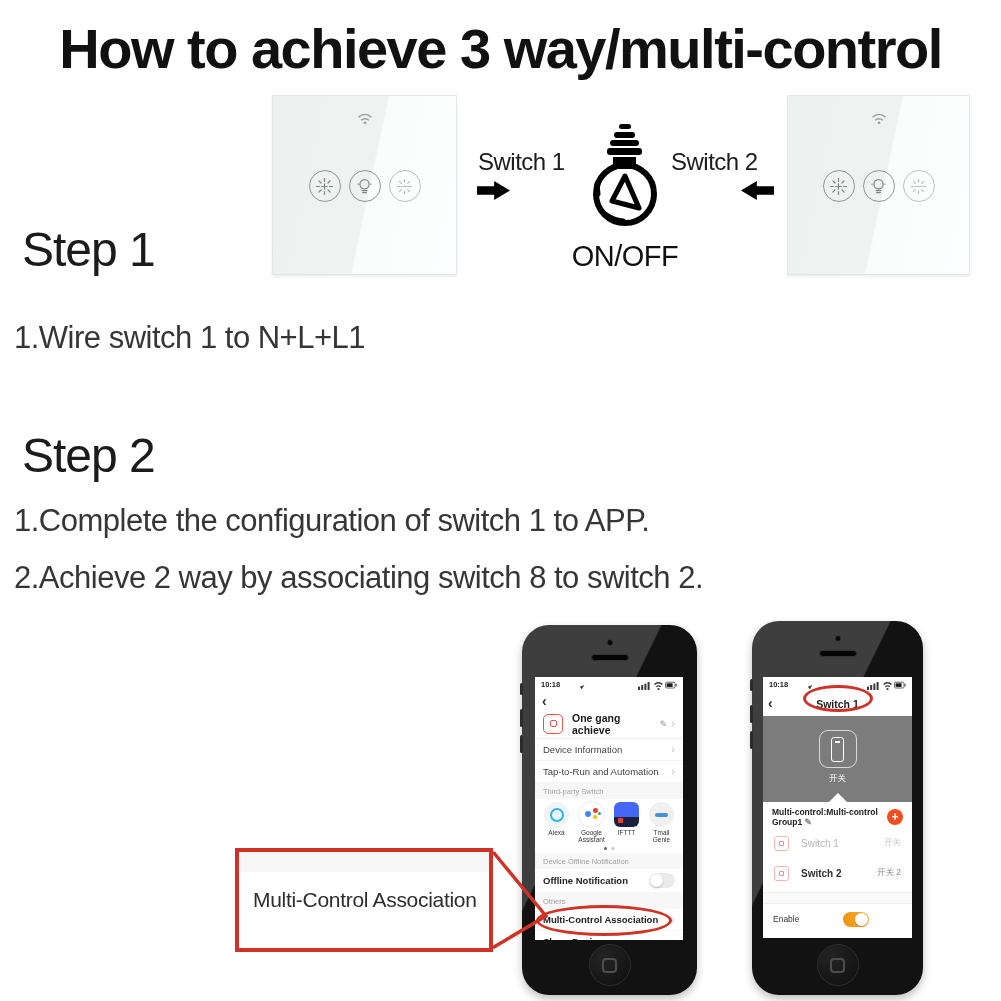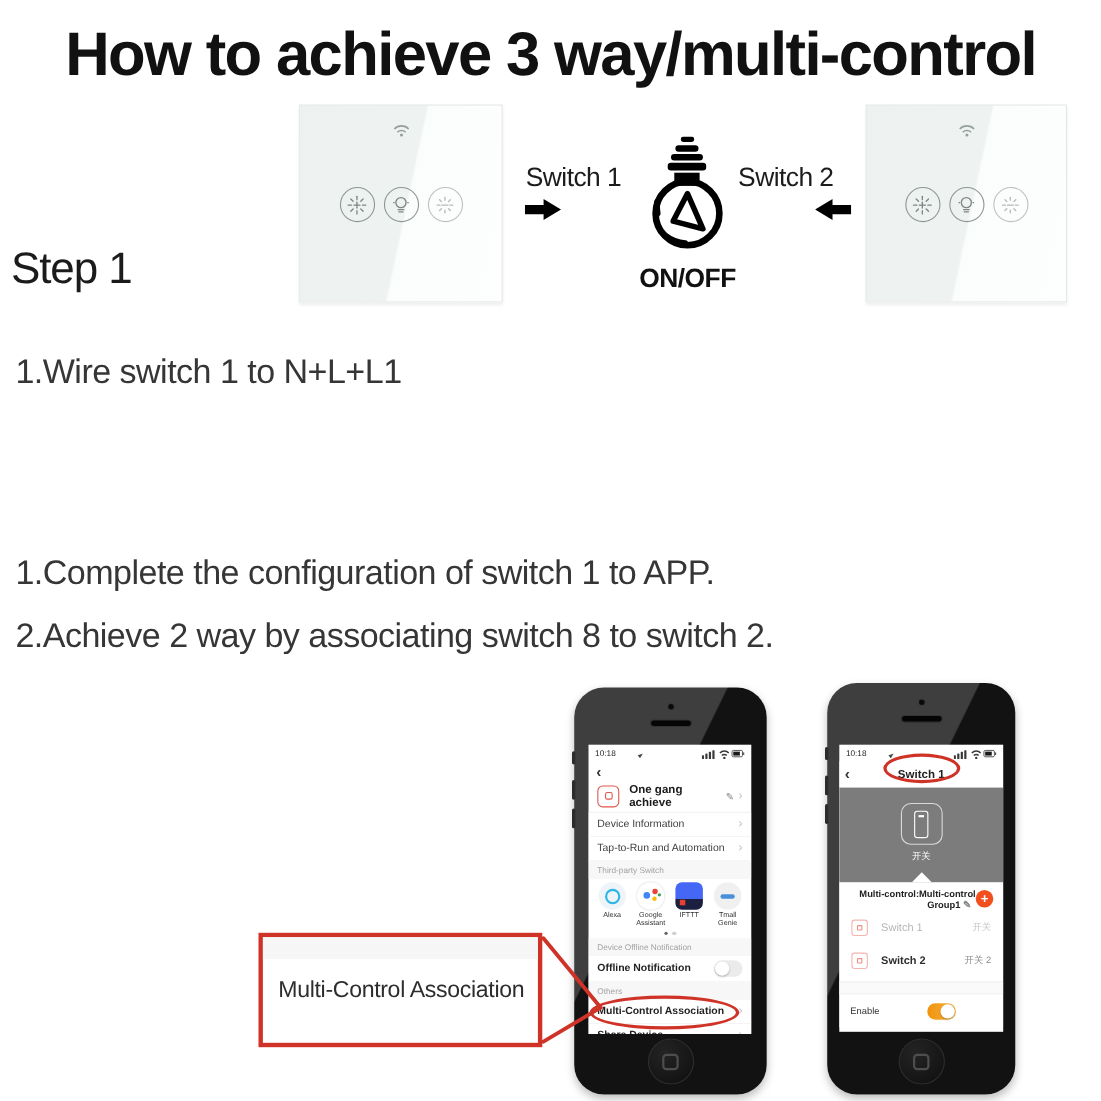--- a/index.html
+++ b/index.html
@@ -30,23 +30,23 @@
   .dim-btn.faint { border-color:#bcc2bf; }
   
   .sw-label { position:absolute; font-size:24px; color:#1c1c1c; letter-spacing:-0.5px; }
   .sw1 { left:478px; top:148px; }
   .sw2 { left:671px; top:148px; }
   .block-arrow { position:absolute; width:33px; height:19px; background:#000; }
   .block-arrow.right { left:477px; top:181px; clip-path:polygon(0 28%,52% 28%,52% 0,100% 50%,52% 100%,52% 72%,0 72%); }
   .block-arrow.left  { left:741px; top:181px; clip-path:polygon(100% 28%,48% 28%,48% 0,0 50%,48% 100%,48% 72%,100% 72%); }
   .bulb-svg { position:absolute; left:583px; top:124px; }
   .onoff { position:absolute; left:568px; top:240px; width:114px; text-align:center;
-           font-size:24px; font-weight:700; letter-spacing:-0.5px; color:#111; }
-  
-  .step-h { position:absolute; left:10px; font-size:40px; font-weight:400; letter-spacing:-1px; color:#1b1b1b; }
+           font-size:29px; font-weight:400; letter-spacing:-0.5px; color:#111; }
+  
+  .step-h { position:absolute; left:22px; font-size:48px; font-weight:400; letter-spacing:-1px; color:#1b1b1b; }
   .step-h.s1 { top:222px; } .step-h.s2 { top:428px; }
   .step-li { position:absolute; left:14px; font-size:31px; color:#363636; letter-spacing:-0.5px; }
   .li-1a { top:320px; } .li-1b { top:364px; } .li-2a { top:503px; } .li-2b { top:560px; }
   
   .phone { position:absolute; background:linear-gradient(116deg,#3e3e3e 39%,#121212 39.5%);
            border-radius:27px; box-shadow:0 4px 8px rgba(0,0,0,.25); }
   .phone.pl { left:522px; top:625px; width:175px; height:370px; }
   .phone.pr { left:752px; top:621px; width:171px; height:374px; }
   .cam { position:absolute; left:50%; top:14px; transform:translateX(-50%);
          width:7px; height:7px; border-radius:50%; background:#0a0a0a; border:1px solid #3a3a3a; }
@@ -57,21 +57,21 @@
   .home { position:absolute; left:50%; bottom:9px; transform:translateX(-50%);
           width:42px; height:42px; border-radius:50%;
           background:radial-gradient(circle at 35% 30%, #242424, #0e0e0e); border:1px solid #2e2e2e;
           display:flex; align-items:center; justify-content:center; }
   .home .sq { width:15px; height:15px; border:2px solid #4e4e4e; border-radius:4px; }
   .screen { position:absolute; background:#fff; overflow:hidden; }
   .pl .screen { left:13px; top:52px; width:148px; height:263px; }
   .pr .screen { left:11px; top:56px; width:149px; height:261px; }
   
   .sbar { height:15px; display:flex; align-items:center; justify-content:space-between; padding:0 6px; }
-  .time { font-size:7.5px; font-weight:400; color:#222; display:flex; align-items:flex-end; gap:20px; }
+  .time { font-size:7.5px; font-weight:700; color:#222; display:flex; align-items:flex-end; gap:20px; }
   .loc { width:5px; height:5px; background:#444; clip-path:polygon(0 15%,100% 50%,0 85%); transform:rotate(-40deg); display:inline-block; }
   .chev { color:#bdbdbd; font-size:11px; line-height:1; }
   .back { font-size:14px; color:#333; font-weight:700; line-height:1; }
   
   .backrow { height:17px; padding:0 7px; display:flex; align-items:center; }
   .devhead { height:30px; display:flex; align-items:center; padding:0 8px; border-bottom:1px solid #f0f0f0; }
   .devicon { width:20px; height:20px; border:1.5px solid #e2574c; border-radius:5px;
              display:flex; align-items:center; justify-content:center; margin-right:9px; }
   .devicon .in { width:7px; height:7px; border:1.5px solid #e2574c; border-radius:2px; }
   .devname { font-size:10.5px; font-weight:700; color:#1a1a1a; flex:1; }
@@ -114,21 +114,21 @@
   .hero { height:86px; background:#7c7c7c; position:relative; display:flex; flex-direction:column; align-items:center; }
   .hero .frame { margin-top:14px; width:38px; height:38px; border:1.5px solid #d9d9d9; border-radius:9px;
                  display:flex; align-items:center; justify-content:center; }
   .hero .rocker { width:13px; height:25px; border:1.5px solid #fff; border-radius:3px; position:relative; }
   .hero .rocker i { position:absolute; top:3px; left:3px; right:3px; height:2px; background:#fff; }
   .hero .hlabel { margin-top:5px; font-size:8.5px; color:#fff; }
   .hero .notch { position:absolute; bottom:0; left:50%; transform:translateX(-50%);
                  width:0; height:0; border-left:9px solid transparent; border-right:9px solid transparent;
                  border-bottom:9px solid #fff; }
   .card { background:#fff; }
-  .grow { height:26px; display:flex; align-items:center; padding:4px 9px 0;text-align:right; }
+  .grow { height:26px; display:flex; align-items:center; padding:4px 9px 0; }
   .gtitle { font-size:8.5px; font-weight:700; color:#222; flex:1; }
   .addbtn { width:16px; height:16px; border-radius:50%; background:#f14f1f; color:#fff;
             display:flex; align-items:center; justify-content:center; font-size:12px; font-weight:700; line-height:1; }
   .drow { height:30px; display:flex; align-items:center; padding:0 11px; }
   .dicon { width:15px; height:15px; border:1px solid #f2b5af; border-radius:3px;
            display:flex; align-items:center; justify-content:center; margin-right:12px; }
   .dicon .in { width:5px; height:5px; border:1px solid #ef8d84; border-radius:1px; }
   .dname { flex:1; font-size:10px; }
   .dtag { font-size:8.5px; }
   .drow.grey .dname { color:#b5b5b5; } .drow.grey .dtag { color:#c6c6c6; }
@@ -267,20 +267,21 @@
     </g>
     <circle cx="42" cy="70" r="29" fill="none" stroke="#000" stroke-width="6"></circle>
     <path d="M42 52 L56 84 L29 77 Z" fill="none" stroke="#000" stroke-width="5" stroke-linejoin="round"></path>
     <line x1="14" y1="60" x2="15" y2="70" stroke="#000" stroke-width="5" stroke-linecap="round"></line>
     <path d="M22 90 Q 30 96 40 97" fill="none" stroke="#000" stroke-width="5" stroke-linecap="round"></path>
   </svg>
   <div class="onoff">ON/OFF</div>
 
   <div class="step-h s1">Step 1</div>
   <div class="step-li li-1a">1.Wire switch 1 to N+L+L1</div>
+  <div class="step-h s2">Step 2</div>
   <div class="step-li li-2a">1.Complete the configuration of switch 1 to APP.</div>
   <div class="step-li li-2b">2.Achieve 2 way by associating switch 8 to switch 2.</div>
 
   <div class="phone pl">
     <div class="cam"></div>
     <div class="speaker"></div>
     <div class="side-btn sb1"></div>
     <div class="side-btn sb2"></div>
     <div class="side-btn sb3"></div>
     <div class="screen">

